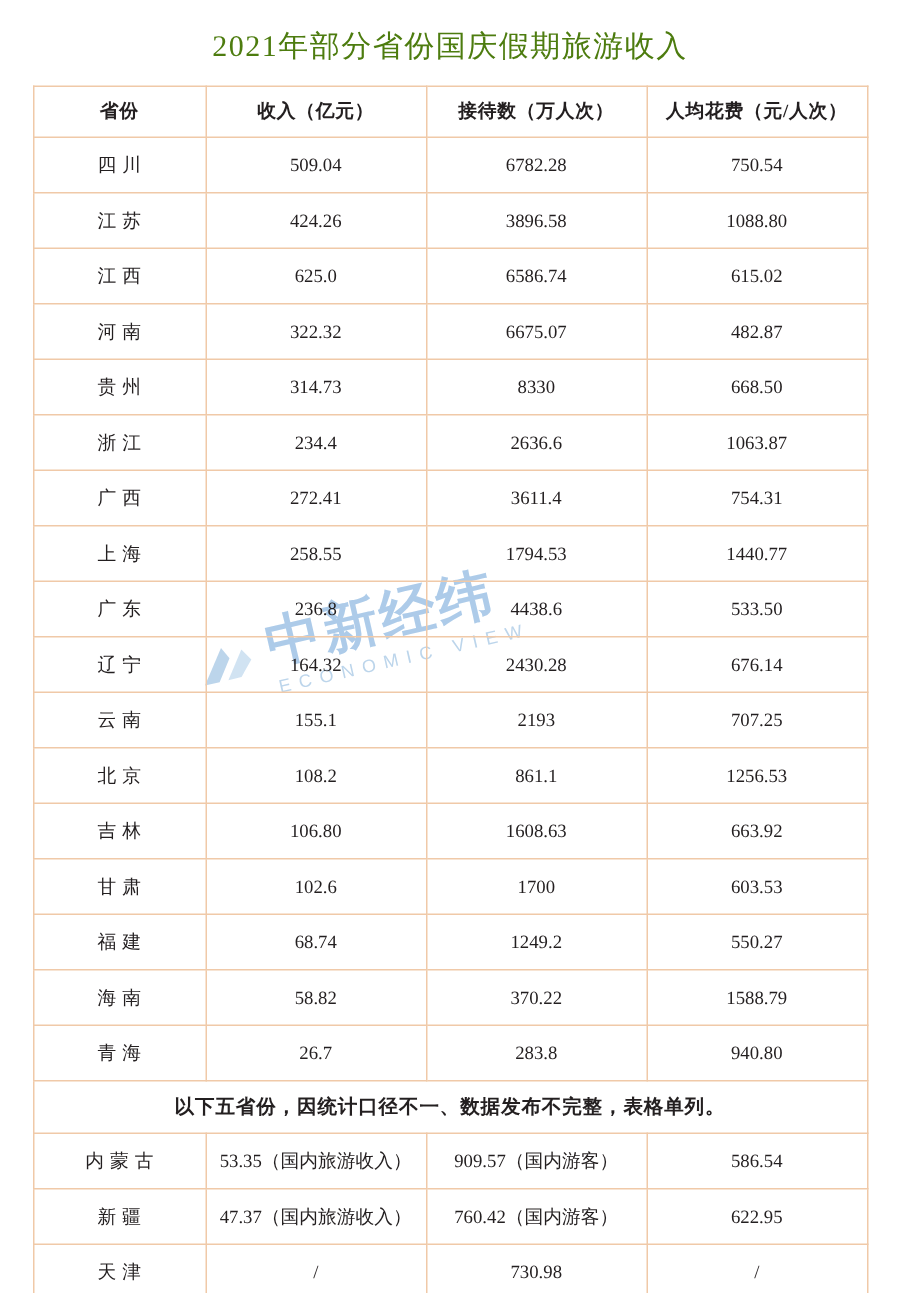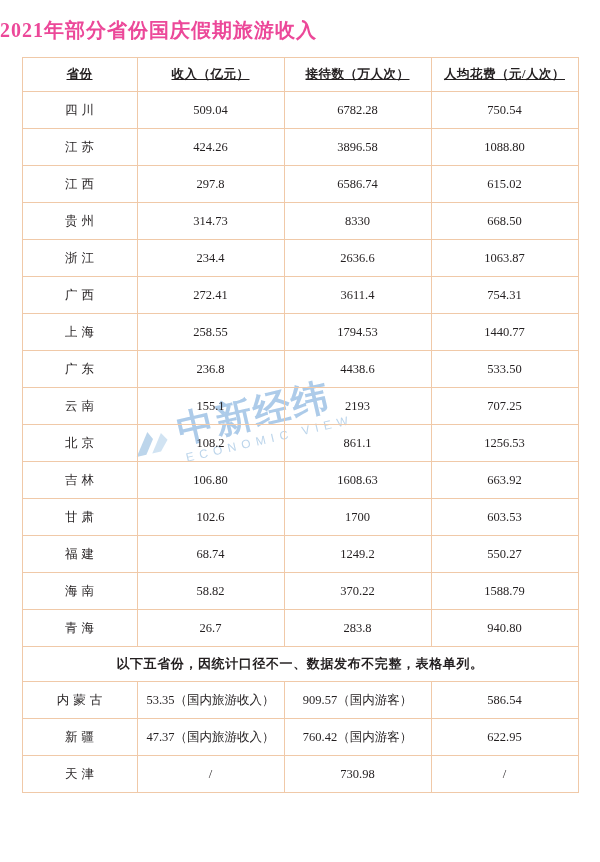--- a/index.html
+++ b/index.html
@@ -60,27 +60,27 @@
   }
   .wm-en {
     font-size: 12px;
     letter-spacing: 5.5px;
     color: #b9d3ea;
     font-family: "Liberation Sans", sans-serif;
     margin-top: 4px;
     margin-left: 2px;
   }
   .title {
-    text-align: left;
+    text-align: center;
     font-size: 20px;
-    font-weight: 700;
+    font-weight: 400;
     letter-spacing: 1px;
     padding-top: 17px;
     padding-bottom: 13px;
-    color: #ec4899;
+    color: #4d7c0f;
     font-family: "Liberation Serif", serif;
   }
   table.data {
     border-collapse: collapse;
     width: 556px;
     margin: 0 auto;
     table-layout: fixed;
     position: relative;
     z-index: 10;
   }
@@ -94,21 +94,20 @@
     font-size: 12.5px;
     height: 34px;
     color: #231f20;
     background: transparent;
   }
   table.data thead th {
     font-weight: 700;
     font-size: 12.5px;
     height: 31px;
     letter-spacing: 0.5px;
-    text-decoration: underline;
   }
   table.data tbody td.prov {
     letter-spacing: 4px;
     text-indent: 4px;
     margin-left: 30px;
   }
   tr.note td {
     font-weight: 700;
     font-size: 13px;
     letter-spacing: 0.6px;
@@ -160,23 +159,29 @@
           <td>750.54</td>
         </tr>
         <tr>
           <td class="prov">江苏</td>
           <td>424.26</td>
           <td>3896.58</td>
           <td>1088.80</td>
         </tr>
         <tr>
           <td class="prov">江西</td>
-          <td>297.8</td>
+          <td>625.0</td>
           <td>6586.74</td>
           <td>615.02</td>
+        </tr>
+        <tr>
+          <td class="prov">河南</td>
+          <td>322.32</td>
+          <td>6675.07</td>
+          <td>482.87</td>
         </tr>
         <tr>
           <td class="prov">贵州</td>
           <td>314.73</td>
           <td>8330</td>
           <td>668.50</td>
         </tr>
         <tr>
           <td class="prov">浙江</td>
           <td>234.4</td>
@@ -195,20 +200,26 @@
           <td>1794.53</td>
           <td>1440.77</td>
         </tr>
         <tr>
           <td class="prov">广东</td>
           <td>236.8</td>
           <td>4438.6</td>
           <td>533.50</td>
         </tr>
         <tr>
+          <td class="prov">辽宁</td>
+          <td>164.32</td>
+          <td>2430.28</td>
+          <td>676.14</td>
+        </tr>
+        <tr>
           <td class="prov">云南</td>
           <td>155.1</td>
           <td>2193</td>
           <td>707.25</td>
         </tr>
         <tr>
           <td class="prov">北京</td>
           <td>108.2</td>
           <td>861.1</td>
           <td>1256.53</td>

